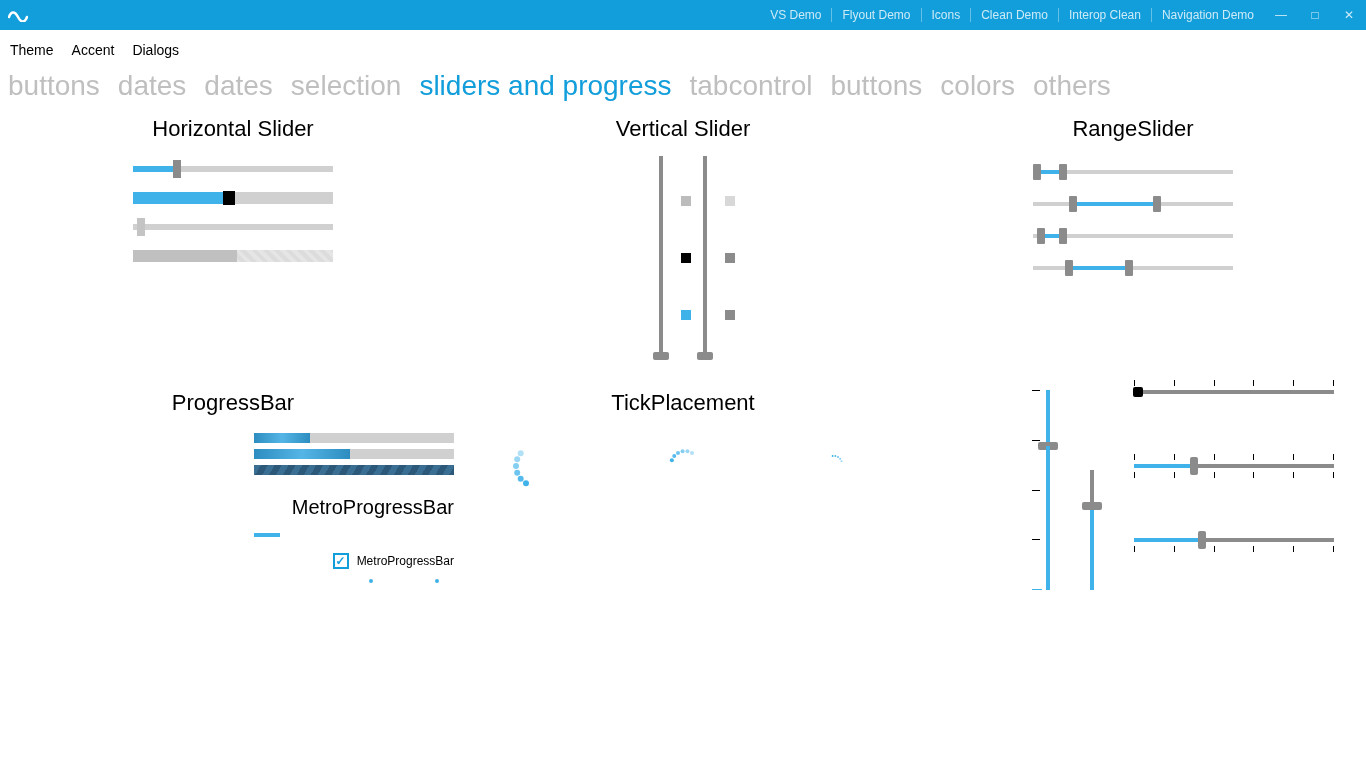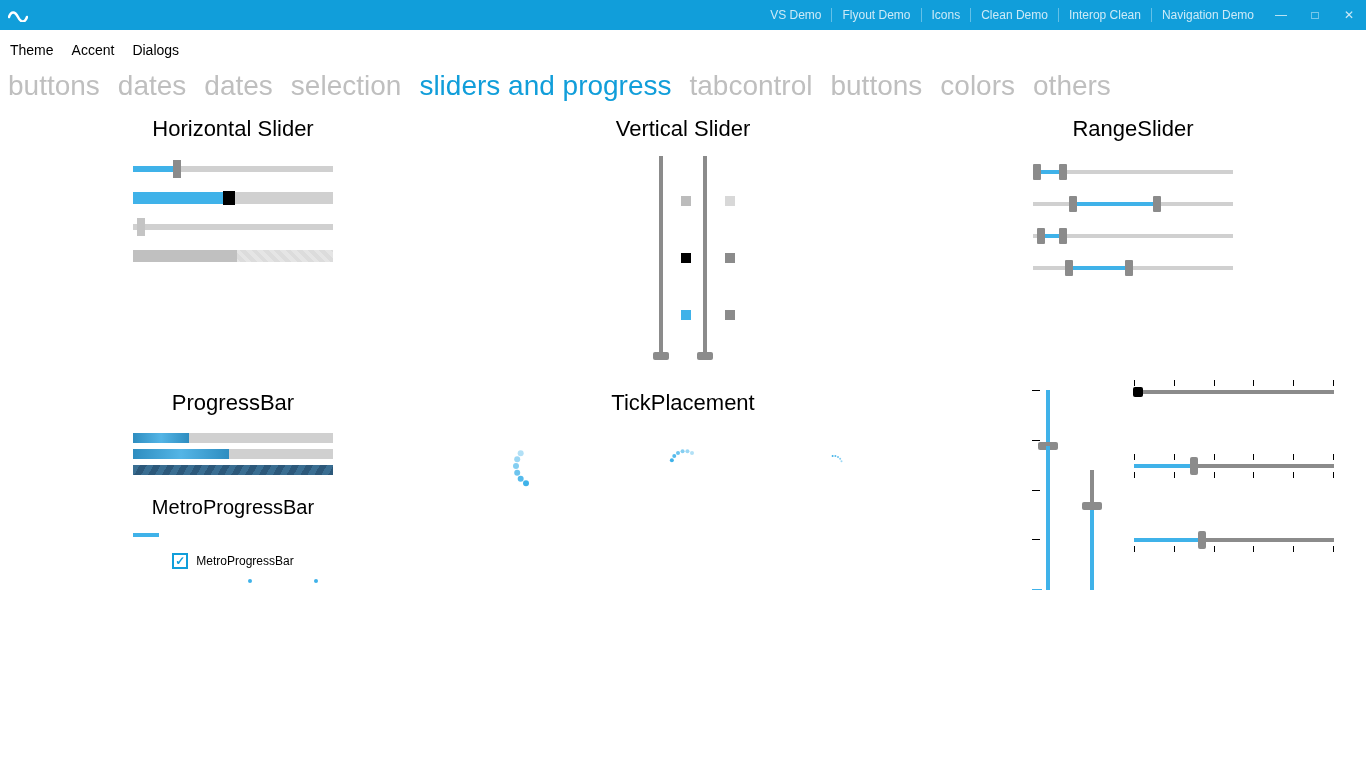--- a/index.html
+++ b/index.html
@@ -51,21 +51,21 @@
   .vmarks { position: absolute; left: 22px; top: 0; height: 100%; display: flex; flex-direction: column; justify-content: space-between; padding: 40px 0 36px 0; }
   .mark { width: 10px; height: 10px; }
 
   
   .range-col { display: flex; flex-direction: column; align-items: center; }
   .rtrack { position: relative; width: 200px; height: 4px; background: #d0d0d0; margin: 14px 0; }
   .rtrack .rfill { position: absolute; height: 100%; background: #3fb2e9; }
   .rtrack .rthumb { position: absolute; width: 8px; height: 16px; background: #8b8b8b; top: 50%; transform: translate(-50%,-50%); border-radius: 1px; }
 
   
-  .pbar-col { display: flex; flex-direction: column; align-items: center; }
+  .pbar-col { display: flex; flex-direction: column; align-items: flex-end; }
   .pbar { width: 200px; height: 10px; background: #d0d0d0; margin: 3px 0; position: relative; }
   .pbar .pfill { position: absolute; left:0; top:0; height:100%; background: linear-gradient(90deg,#2e8dc0,#54b5e6,#2e8dc0); }
   .pbar.stripe { background: repeating-linear-gradient(120deg,#3a6e92 0 6px,#2c587a 6px 12px); }
   .pbar-col h3 { font-size: 20px; font-weight: 400; margin: 18px 0 8px 0; }
   .metrobar { width: 200px; height: 4px; background: transparent; position: relative; margin-top: 6px; }
   .metrobar::before { content: ""; position: absolute; left: 0; top: 0; width: 26px; height: 4px; background: #3fb2e9; }
   .checkbox-row { display: flex; align-items: center; gap: 8px; margin-top: 16px; font-size: 12px; }
   .checkbox { width: 16px; height: 16px; border: 2px solid #119eda; display: inline-flex; align-items: center; justify-content: center; color: #119eda; font-size: 12px; font-weight: bold; }
   .dots-row { width: 200px; margin-top: 10px; display: flex; justify-content: space-around;}
   .dots-row span { width: 4px; height: 4px; background:#3fb2e9; border-radius: 50%; opacity:0; }

